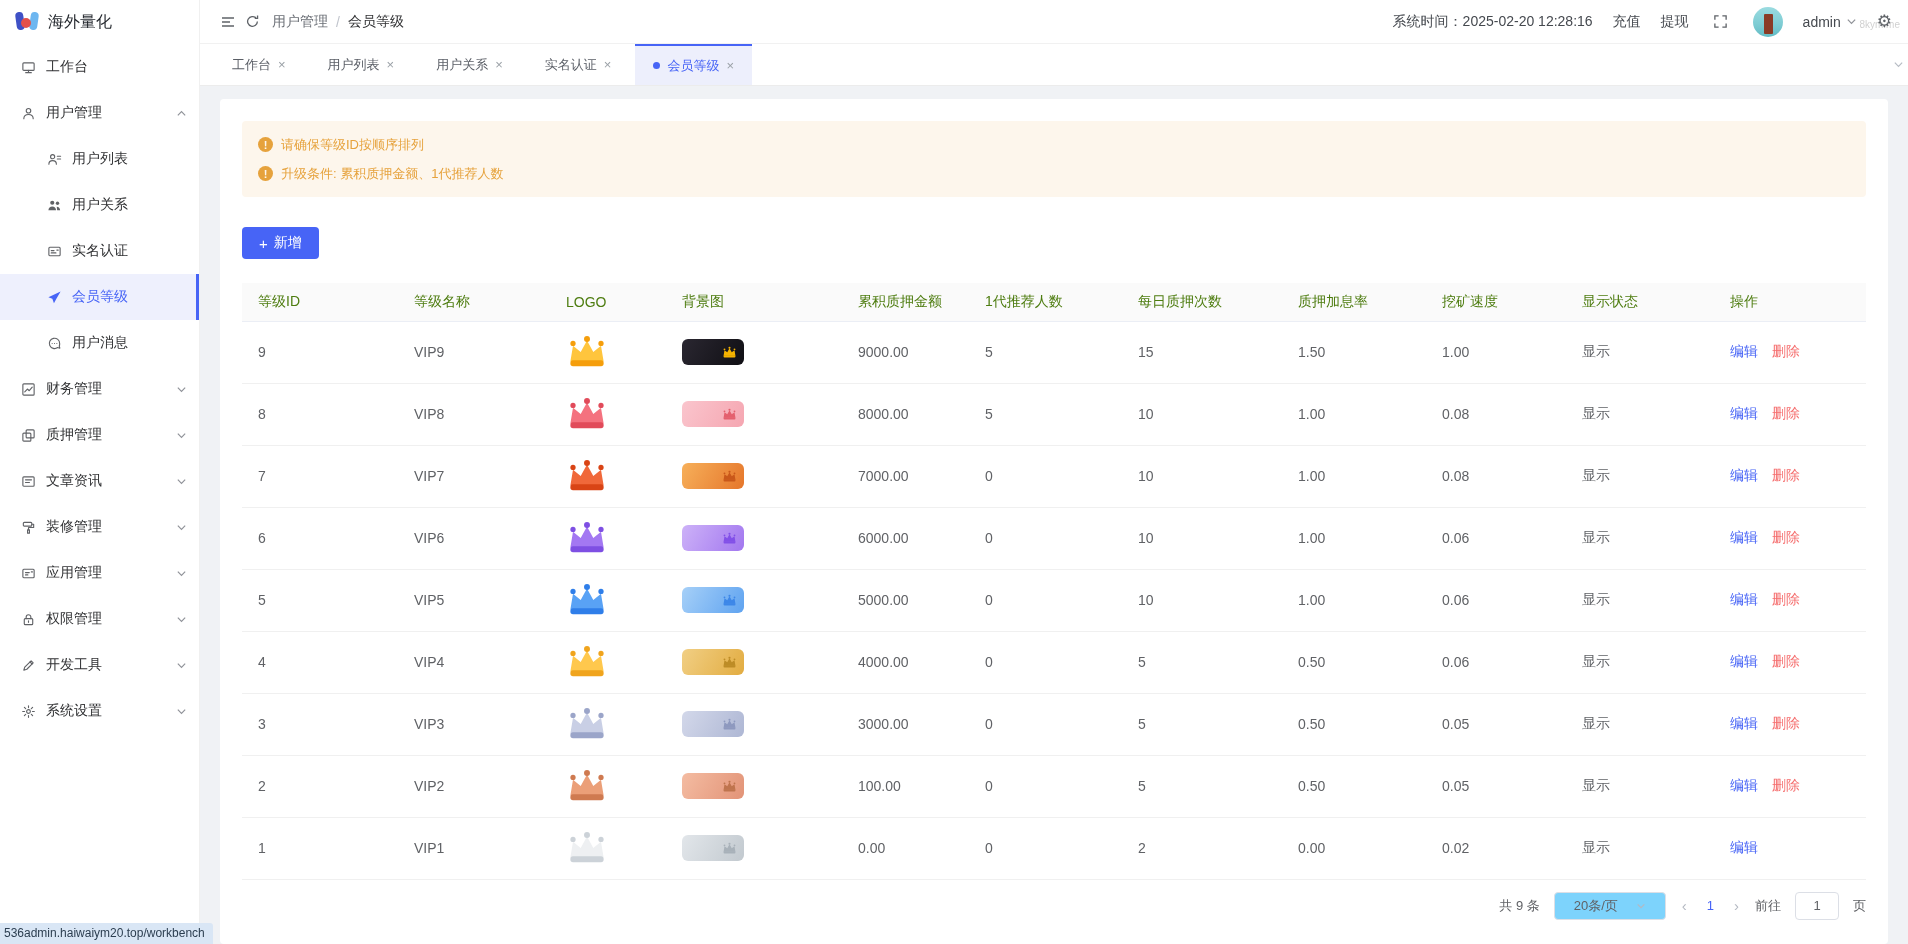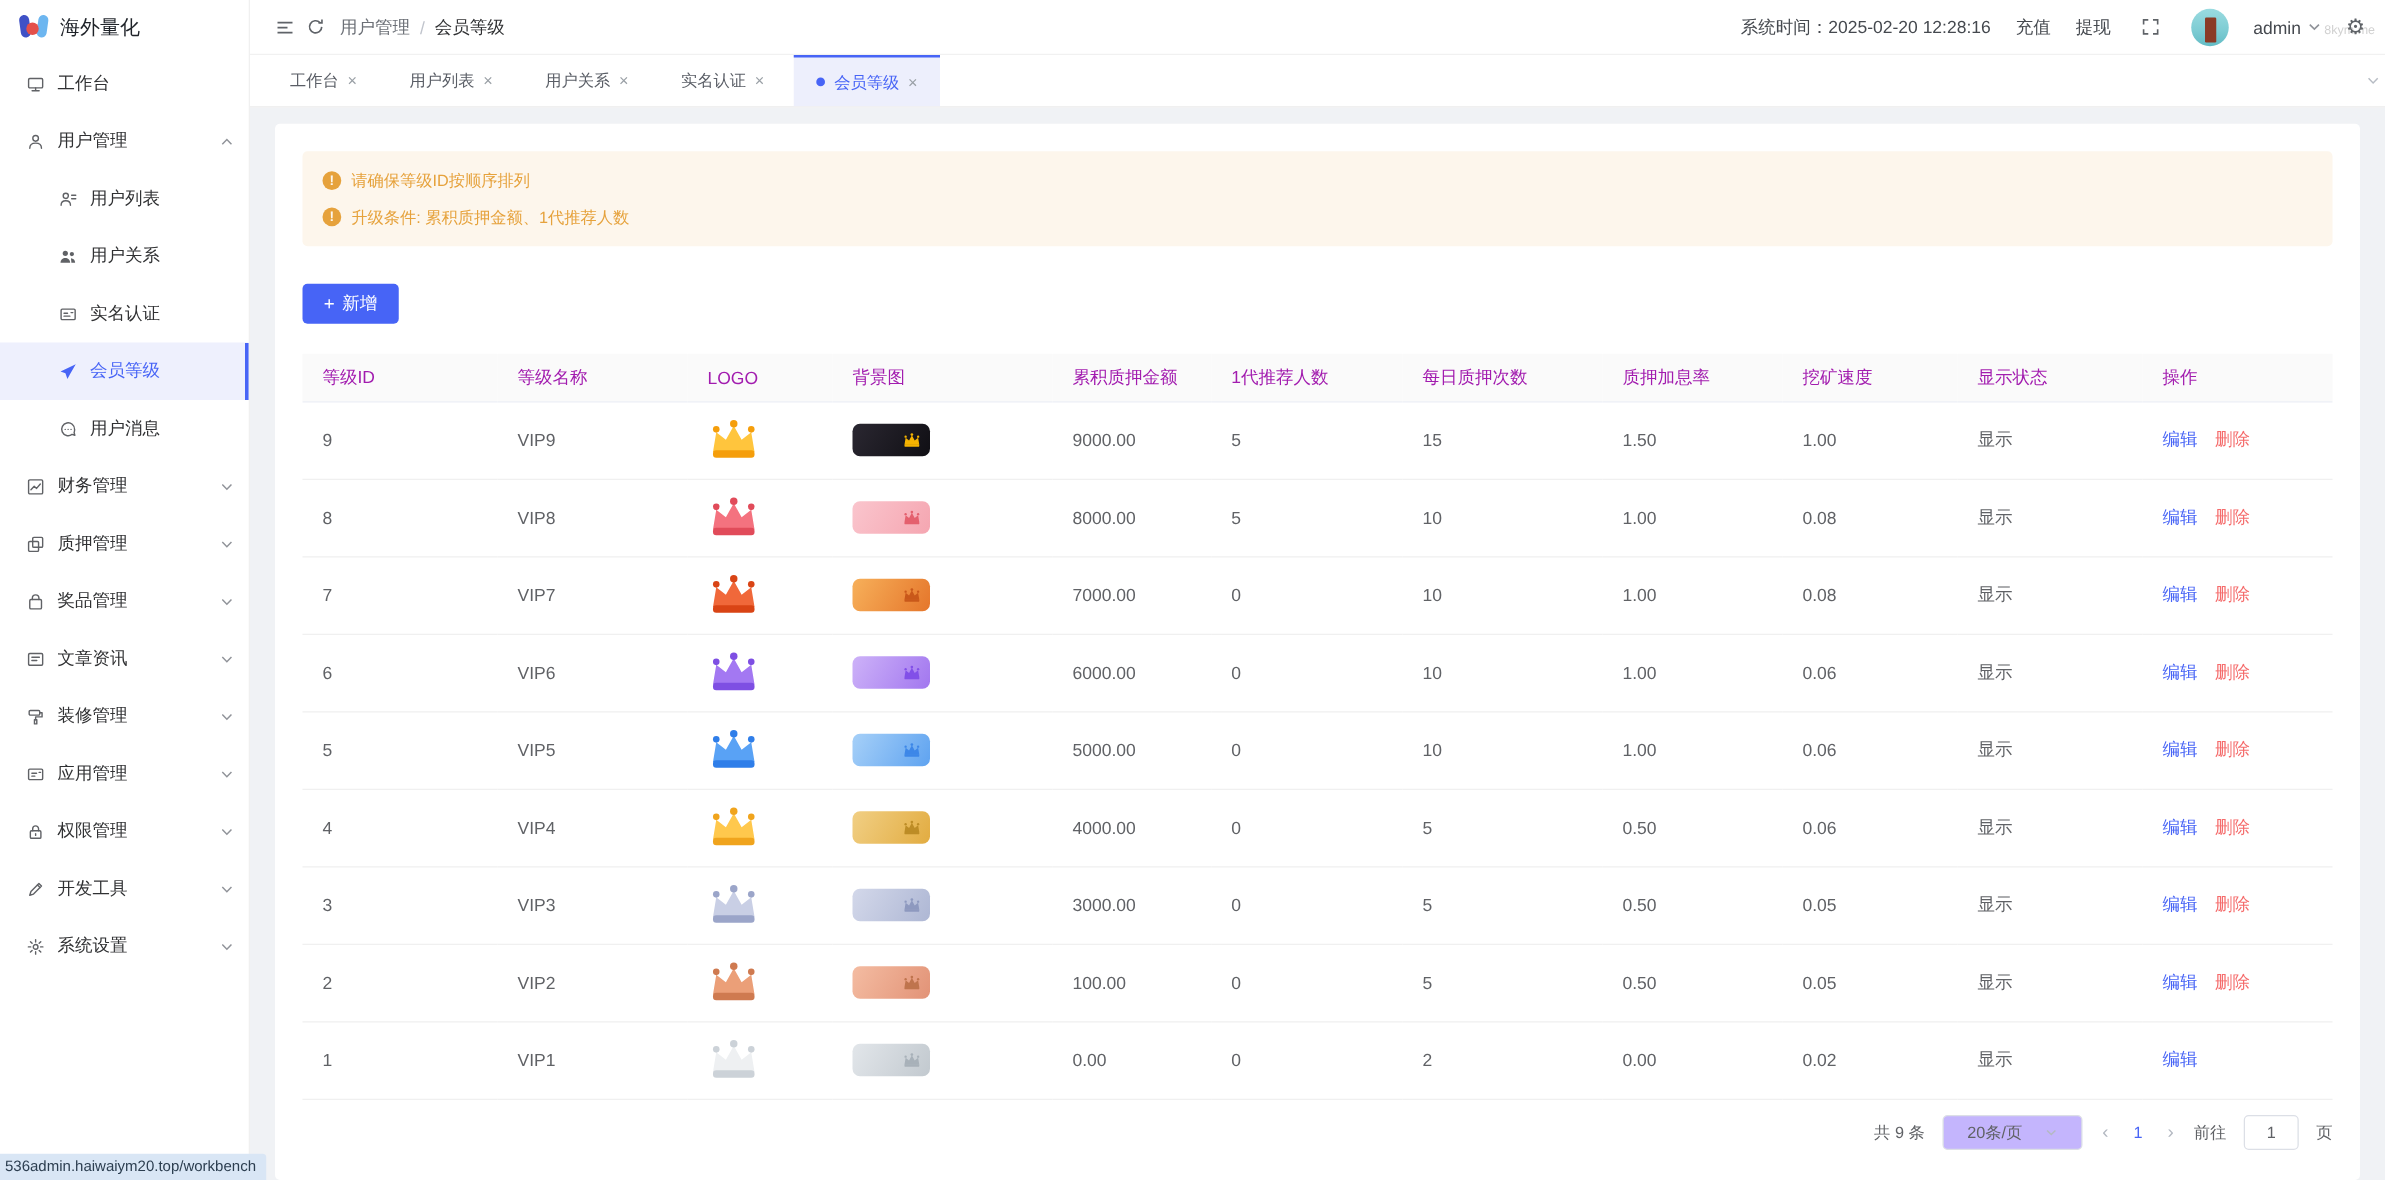--- a/index.html
+++ b/index.html
@@ -47,28 +47,28 @@
   .card { background:#fff; border-radius:4px; height:100%; padding:22px 22px 10px 22px; }
 
   .alert { background:#fdf6ec; border-radius:4px; padding:9px 16px; }
   .alert-line { display:flex; align-items:center; gap:8px; height:29px; color:#e6a23c; font-size:13px; }
   .warn-ic { width:15px; height:15px; border-radius:50%; background:#e6a23c; color:#fdf6ec; font-size:11px; font-weight:bold; display:inline-flex; align-items:center; justify-content:center; flex:0 0 15px; }
 
   .btn-add { margin-top:30px; background:#4764f6; color:#fff; border:none; border-radius:4px; height:32px; padding:0 17px; font-size:14px; display:inline-flex; align-items:center; gap:6px; cursor:pointer; font-family:inherit; }
   .btn-add .plus { font-size:15px; }
 
   table { width:100%; border-collapse:collapse; table-layout:fixed; margin-top:24px; }
-  thead th { background:#fafafa; height:38px; text-align:left; font-weight:normal; color:#a21caf; font-size:14px; padding-left:16px; border-bottom:1px solid #ebeef5; }
+  thead th { background:#fafafa; height:38px; text-align:left; font-weight:normal; color:#4d7c0f; font-size:14px; padding-left:16px; border-bottom:1px solid #ebeef5; }
   tbody td { height:62px; color:#606266; font-size:14px; padding-left:16px; border-bottom:1px solid #f0f0f0; }
   .banner { width:62px; height:26px; border-radius:6px; display:inline-flex; align-items:center; justify-content:flex-end; padding-right:7px; }
   .lnk-edit { color:#4764f6; cursor:pointer; margin-right:14px; }
   .lnk-del { color:#f56c6c; cursor:pointer; }
 
   .pagination { display:flex; justify-content:flex-end; align-items:center; gap:14px; margin-top:12px; color:#606266; font-size:13px; }
-  .pg-select { width:112px; height:28px; border:1px solid #dcdfe6; border-radius:4px; display:inline-flex; align-items:center; justify-content:center; gap:18px; color:#606266; cursor:pointer; background:#c4b5fd; }
+  .pg-select { width:112px; height:28px; border:1px solid #dcdfe6; border-radius:4px; display:inline-flex; align-items:center; justify-content:center; gap:18px; color:#606266; cursor:pointer; background:#7dd3fc; }
   .pg-arrow { color:#b4b9c2; font-size:15px; cursor:pointer; padding:0 2px; }
   .pg-num { color:#4764f6; cursor:pointer; padding:0 4px; }
   .pg-input { width:44px; height:28px; border:1px solid #dcdfe6; border-radius:4px; text-align:center; font-size:13px; color:#606266; font-family:inherit; }
 
   .statusbar { position:absolute; left:0; bottom:0; background:#d9e6f5; color:#2c3e50; font-size:12px; padding:3px 8px 4px 4px; border-top-right-radius:3px; }
   .watermark { position:absolute; top:19px; right:8px; font-size:10px; color:rgba(120,120,120,.35); }
 </style>
 </head>
 <body>
 
@@ -171,34 +171,20 @@
           </span>
         </div>
         <div class="menu-item">
           <span class="mi-icon">
             <svg width="15" height="15" viewBox="0 0 16 16" fill="none" stroke="currentColor" stroke-width="1.2" stroke-linecap="round" stroke-linejoin="round">
               <rect x="5.5" y="2" width="8.5" height="8.5" rx="1"></rect>
               <rect x="2" y="5.5" width="8.5" height="8.5" rx="1"></rect>
             </svg>
           </span>
           <span class="mi-label">质押管理</span>
-          <span class="mi-chevron">
-            <svg width="11" height="11" viewBox="0 0 12 12" fill="none" stroke="currentColor" stroke-width="1.3" style="transform:rotate(0deg)">
-              <polyline points="2,4 6,8 10,4"></polyline>
-            </svg>
-          </span>
-        </div>
-        <div class="menu-item">
-          <span class="mi-icon">
-            <svg width="15" height="15" viewBox="0 0 16 16" fill="none" stroke="currentColor" stroke-width="1.2" stroke-linecap="round" stroke-linejoin="round">
-              <path d="M5.2 6V4.8a2.8 2.8 0 0 1 5.6 0V6"></path>
-              <rect x="3" y="6" width="10" height="8" rx="1"></rect>
-            </svg>
-          </span>
-          <span class="mi-label">奖品管理</span>
           <span class="mi-chevron">
             <svg width="11" height="11" viewBox="0 0 12 12" fill="none" stroke="currentColor" stroke-width="1.3" style="transform:rotate(0deg)">
               <polyline points="2,4 6,8 10,4"></polyline>
             </svg>
           </span>
         </div>
         <div class="menu-item">
           <span class="mi-icon">
             <svg width="15" height="15" viewBox="0 0 16 16" fill="none" stroke="currentColor" stroke-width="1.2" stroke-linecap="round" stroke-linejoin="round">
               <rect x="2" y="3" width="12" height="10" rx="1"></rect>

